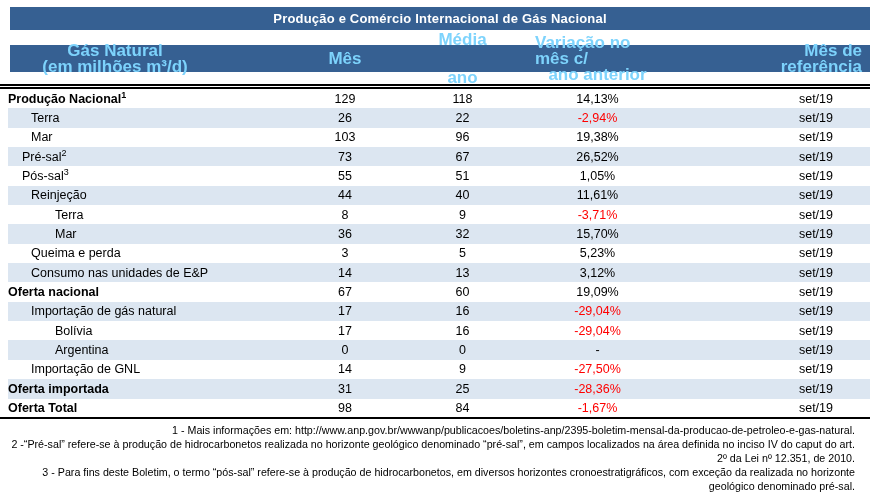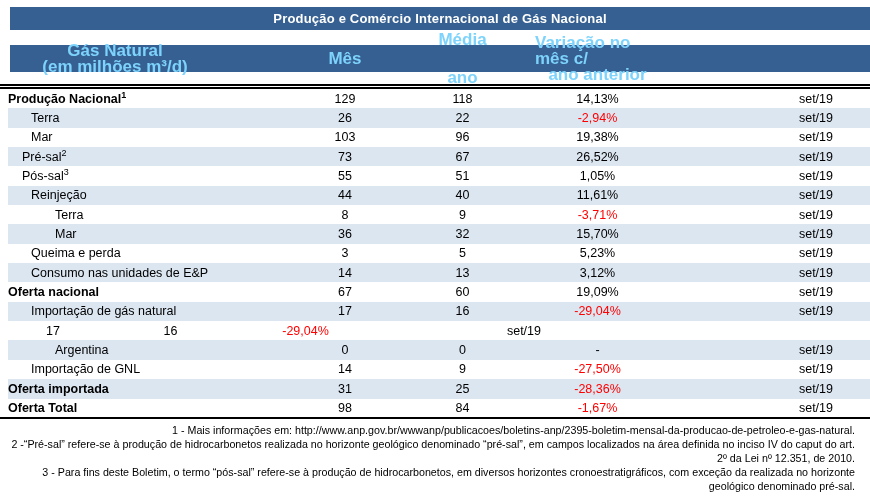--- a/index.html
+++ b/index.html
@@ -66,20 +66,24 @@
     <div>Mês</div>
   </div>
   <div class="hc c3">
     <div>Média</div>
     <div>ano</div>
   </div>
   <div class="hc c4">
     <div>Variação no mês c/</div>
     <div>ano anterior</div>
   </div>
+  <div class="hc c5">
+    <div>Mês de</div>
+    <div>referência</div>
+  </div>
 </div>
 
 <div class="hdr-rule"></div>
 
 <div class="tbody">
     <div class="row bold">
       <div class="cell label ind0"><span>Produção Nacional</span><sup>1</sup></div>
       <div class="cell mes">129</div>
       <div class="cell media">118</div>
       <div class="cell var">14,13%</div>
@@ -156,20 +160,21 @@
       <div class="cell ref">set/19</div>
     </div>
     <div class="row stripe">
       <div class="cell label ind2"><span>Importação de gás natural</span></div>
       <div class="cell mes">17</div>
       <div class="cell media">16</div>
       <div class="cell var neg">-29,04%</div>
       <div class="cell ref">set/19</div>
     </div>
     <div class="row">
+      <div class="cell label ind3"><span>Bolívia</span></div>
       <div class="cell mes">17</div>
       <div class="cell media">16</div>
       <div class="cell var neg">-29,04%</div>
       <div class="cell ref">set/19</div>
     </div>
     <div class="row stripe">
       <div class="cell label ind3"><span>Argentina</span></div>
       <div class="cell mes">0</div>
       <div class="cell media">0</div>
       <div class="cell var">-</div>

